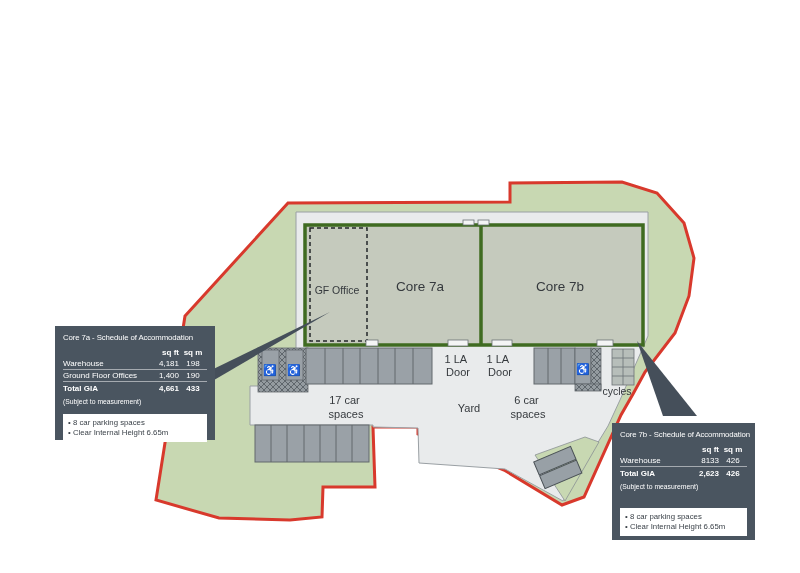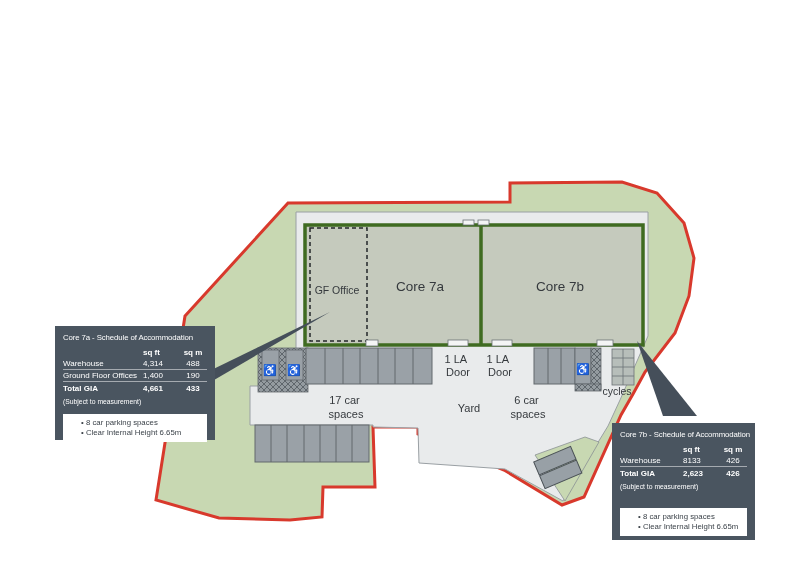--- a/index.html
+++ b/index.html
@@ -11,28 +11,28 @@
   .plan-label{fill:#35393d;}
   .panel{
     position:absolute;background:#4a5560;color:#ffffff;
     padding:6px 8px;box-sizing:border-box;font-size:8px;line-height:11px;z-index:5;
   }
   .panel-7a{left:55px;top:305px;width:160px;height:114px;margin-top:21px;}
   .panel-7b{left:612px;top:415px;width:143px;height:117px;margin-top:8px;}
   .panel-title{white-space:nowrap;margin-bottom:4px;font-size:7.8px;letter-spacing:-0.1px;}
   .trow{display:flex;align-items:baseline;}
   .tlabel{flex:1;white-space:nowrap;}
-  .num{width:36px;}
+  .num{width:36px;text-align:right;}
   .num2{width:28px;text-align:center;}
   .line{border-bottom:1px solid rgba(255,255,255,0.5);}
   .bold{font-weight:bold;}
   .total{margin-top:1px;}
   .note{font-size:6.8px;margin-top:2px;white-space:nowrap;}
   .whitebox{
-    background:#ffffff;color:#3c434a;padding:4px 18px;
+    background:#ffffff;color:#3c434a;padding:4px 5px;
     font-size:7.8px;line-height:10px;white-space:nowrap;
   }
   .panel-7a .whitebox{margin-top:7px;}
   .panel-7b .whitebox{margin-top:16px;}
 </style>
 </head>
 <body>
 
 <svg id="siteplan" viewBox="0 0 800 573">
   <defs>
@@ -138,22 +138,22 @@
 
 <div class="panel panel-7a">
   <div class="panel-title">Core 7a - Schedule of Accommodation</div>
   <div class="trow">
     <span class="tlabel"></span>
     <span class="num bold">sq ft</span>
     <span class="num2 bold">sq m</span>
   </div>
   <div class="trow line">
     <span class="tlabel">Warehouse</span>
-    <span class="num">4,314</span>
-    <span class="num2">488</span>
+    <span class="num">4,181</span>
+    <span class="num2">198</span>
   </div>
   <div class="trow line">
     <span class="tlabel">Ground Floor Offices</span>
     <span class="num">1,400</span>
     <span class="num2">190</span>
   </div>
   <div class="trow total">
     <span class="tlabel bold">Total GIA</span>
     <span class="num bold">4,661</span>
     <span class="num2 bold">433</span>

